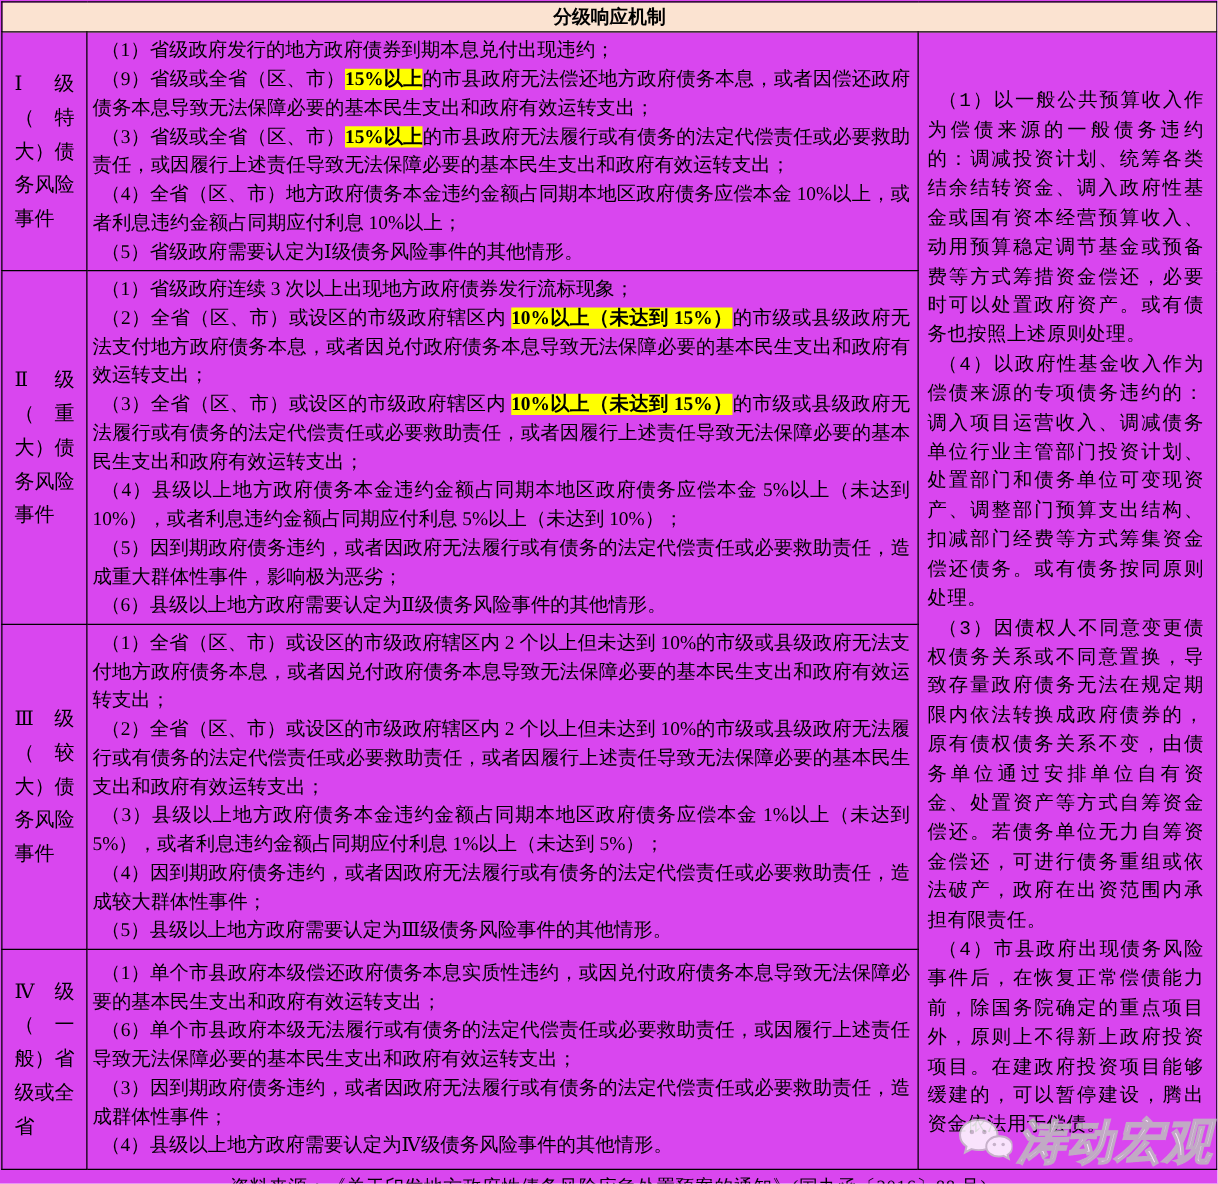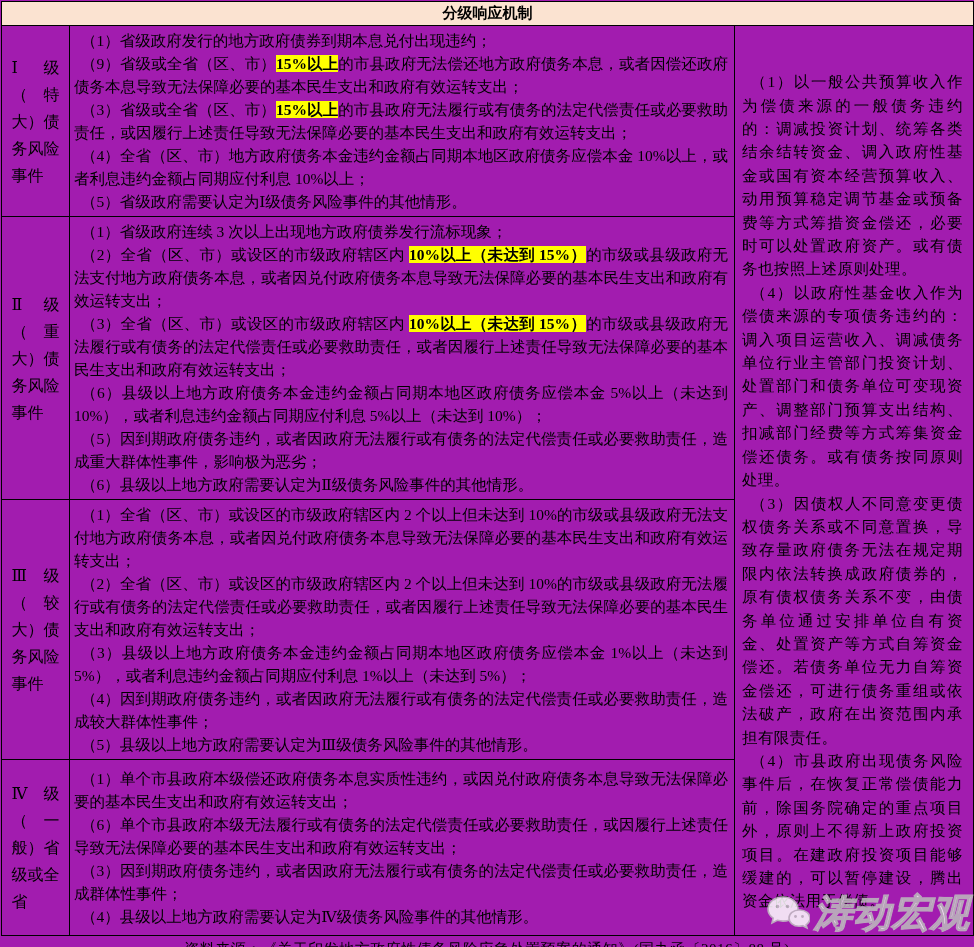--- a/index.html
+++ b/index.html
@@ -1,19 +1,19 @@
 <!DOCTYPE html>
 <html><head>
 <meta charset="utf-8">
 <style>
   html,body{margin:0;padding:0;background:#ffffff;}
   .page{
     position:relative;
     width:974px;height:947px;
-    background:#a21caf;
+    background:#d946ef;
     font-family:"Liberation Serif","DejaVu Serif",serif;
     color:#000;
     overflow:hidden;
     box-sizing:border-box;
   }
   table.main{
     border-collapse:collapse;
     width:972px;
     margin:1px;
     table-layout:fixed;
@@ -43,21 +43,21 @@
   }
   .items-cell{width:665px;vertical-align:middle;padding:3px 6px 3px 4px;margin-top:27px;}
   .items-cell p.item{
     margin:0;
     font-size:15.5px;
     line-height:23px;
     text-align:justify;
     text-indent:0.45em;
   }
   .hl{background:#ffff00;font-weight:bold;}
-  .notes-cell{width:239px;vertical-align:top;padding:26px 10px 4px 7px;}
+  .notes-cell{width:239px;vertical-align:top;padding:26px 10px 4px 7px;font-family:Liberation Mono, monospace;}
   .notes-cell p.note{
     margin:0;
     font-size:15.5px;
     line-height:23.4px;
     text-align:justify;
     text-indent:0.55em;
     letter-spacing:0.4px;
   }
   tr.row-0{height:186px;}
   tr.row-1{height:277px;}
@@ -127,21 +127,21 @@
           </td>
         </tr>
         <tr class="level-row row-1">
           <td class="label-cell">
             <div class="label-text">Ⅱ级（重大）债务风险事件</div>
           </td>
           <td class="items-cell">
             <p class="item"><span>（1）省级政府连续 3 次以上出现地方政府债券发行流标现象；</span></p>
             <p class="item"><span>（2）全省（区、市）或设区的市级政府辖区内 </span><span class="hl">10%以上（未达到 15%）</span><span>的市级或县级政府无法支付地方政府债务本息，或者因兑付政府债务本息导致无法保障必要的基本民生支出和政府有效运转支出；</span></p>
             <p class="item"><span>（3）全省（区、市）或设区的市级政府辖区内 </span><span class="hl">10%以上（未达到 15%）</span><span>的市级或县级政府无法履行或有债务的法定代偿责任或必要救助责任，或者因履行上述责任导致无法保障必要的基本民生支出和政府有效运转支出；</span></p>
-            <p class="item"><span>（6）县级以上地方政府债务本金违约金额占同期本地区政府债务应偿本金 5%以上（未达到 10%），或者利息违约金额占同期应付利息 5%以上（未达到 10%）；</span></p>
+            <p class="item"><span>（4）县级以上地方政府债务本金违约金额占同期本地区政府债务应偿本金 5%以上（未达到 10%），或者利息违约金额占同期应付利息 5%以上（未达到 10%）；</span></p>
             <p class="item"><span>（5）因到期政府债务违约，或者因政府无法履行或有债务的法定代偿责任或必要救助责任，造成重大群体性事件，影响极为恶劣；</span></p>
             <p class="item"><span>（6）县级以上地方政府需要认定为Ⅱ级债务风险事件的其他情形。</span></p>
           </td>
         </tr>
         <tr class="level-row row-2">
           <td class="label-cell">
             <div class="label-text">Ⅲ级（较大）债务风险事件</div>
           </td>
           <td class="items-cell">
             <p class="item"><span>（1）全省（区、市）或设区的市级政府辖区内 2 个以上但未达到 10%的市级或县级政府无法支付地方政府债务本息，或者因兑付政府债务本息导致无法保障必要的基本民生支出和政府有效运转支出；</span></p>

